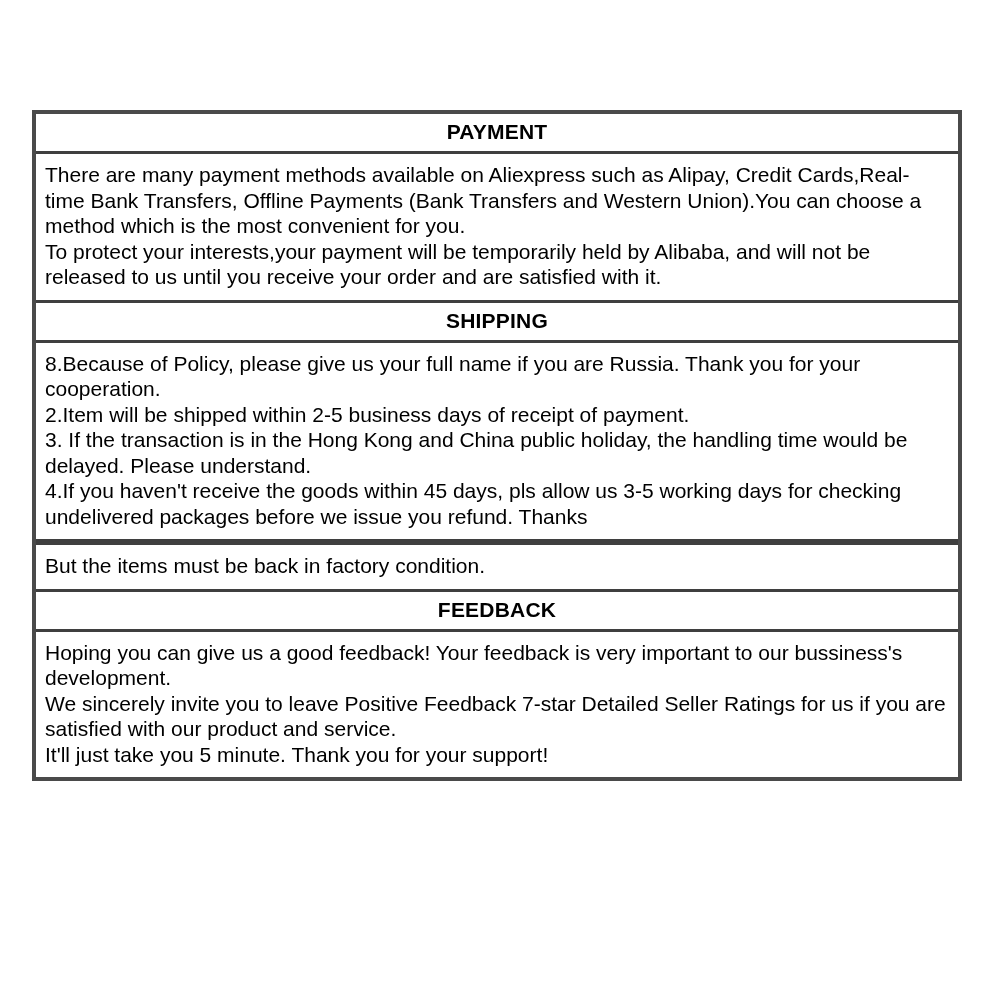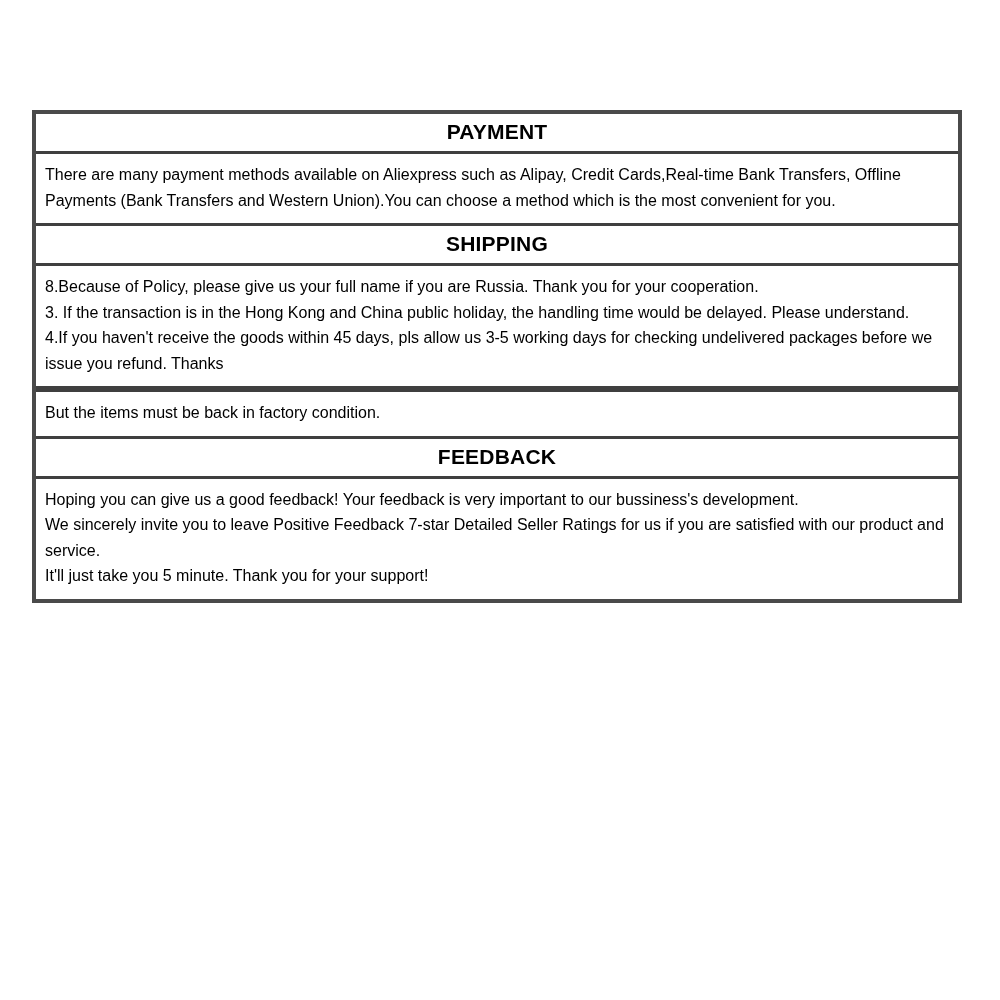--- a/index.html
+++ b/index.html
@@ -34,49 +34,51 @@
     padding: 6px 0 7px 0;
     letter-spacing: 0.2px;
   }
   .divider {
     height: 3px;
     background: #3f3f3f;
     width: 100%;
   }
   .section-body {
     padding: 8px 9px 10px 9px;
-    font-size: 16px;
+    font-size: 21px;
     line-height: 25.5px;
     color: #000000;
   }
   .section-body p {
     margin: 0;
   }
 </style>
 </head>
 <body>
 
 <div id="page">
   <div class="policy-box">
 
     <div class="section">
       <div class="section-title">PAYMENT</div>
       <div class="divider"></div>
       <div class="section-body">
         <p>There are many payment methods available on Aliexpress such as Alipay, Credit Cards,Real-time Bank Transfers, Offline Payments (Bank Transfers and Western Union).You can choose a method which is the most convenient for you.</p>
+        <p>To protect your interests,your payment will be temporarily held by Alibaba, and will not be released to us until you receive your order and are satisfied with it.</p>
       </div>
     </div>
 
     <div class="divider"></div>
 
     <div class="section">
       <div class="section-title">SHIPPING</div>
       <div class="divider"></div>
       <div class="section-body">
         <p>8.Because of Policy, please give us your full name if you are Russia. Thank you for your cooperation.</p>
+        <p>2.Item will be shipped within 2-5 business days of receipt of payment.</p>
         <p>3. If the transaction is in the Hong Kong and China public holiday, the handling time would be delayed. Please understand.</p>
         <p>4.If you haven't receive the goods within 45 days, pls allow us 3-5 working days for checking undelivered packages before we issue you refund. Thanks</p>
       </div>
     </div>
 
     <div class="divider"></div>
 
     <div class="section">
       <div class="divider"></div>
       <div class="section-body">

